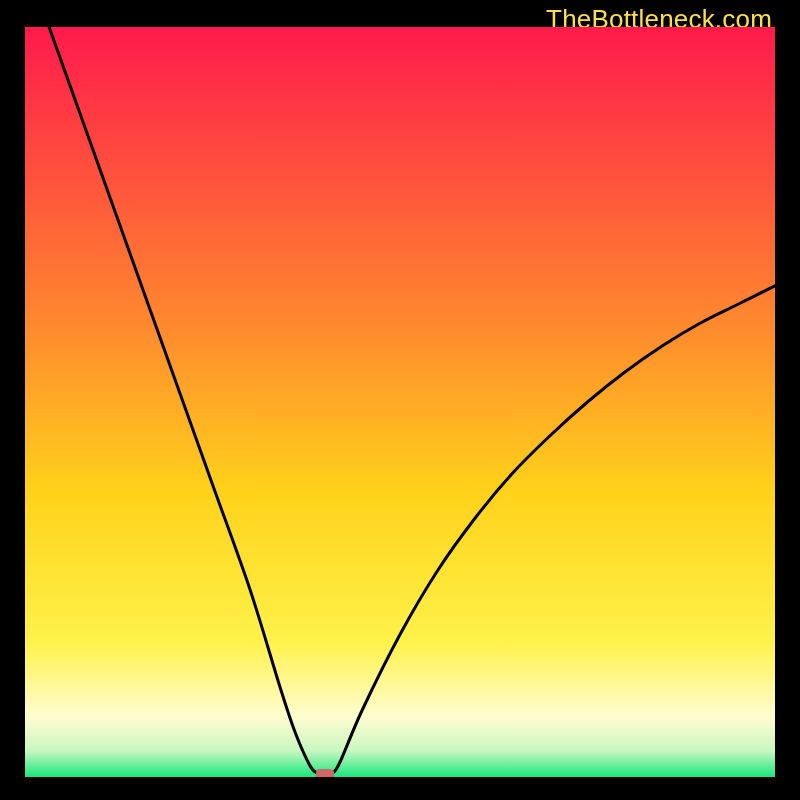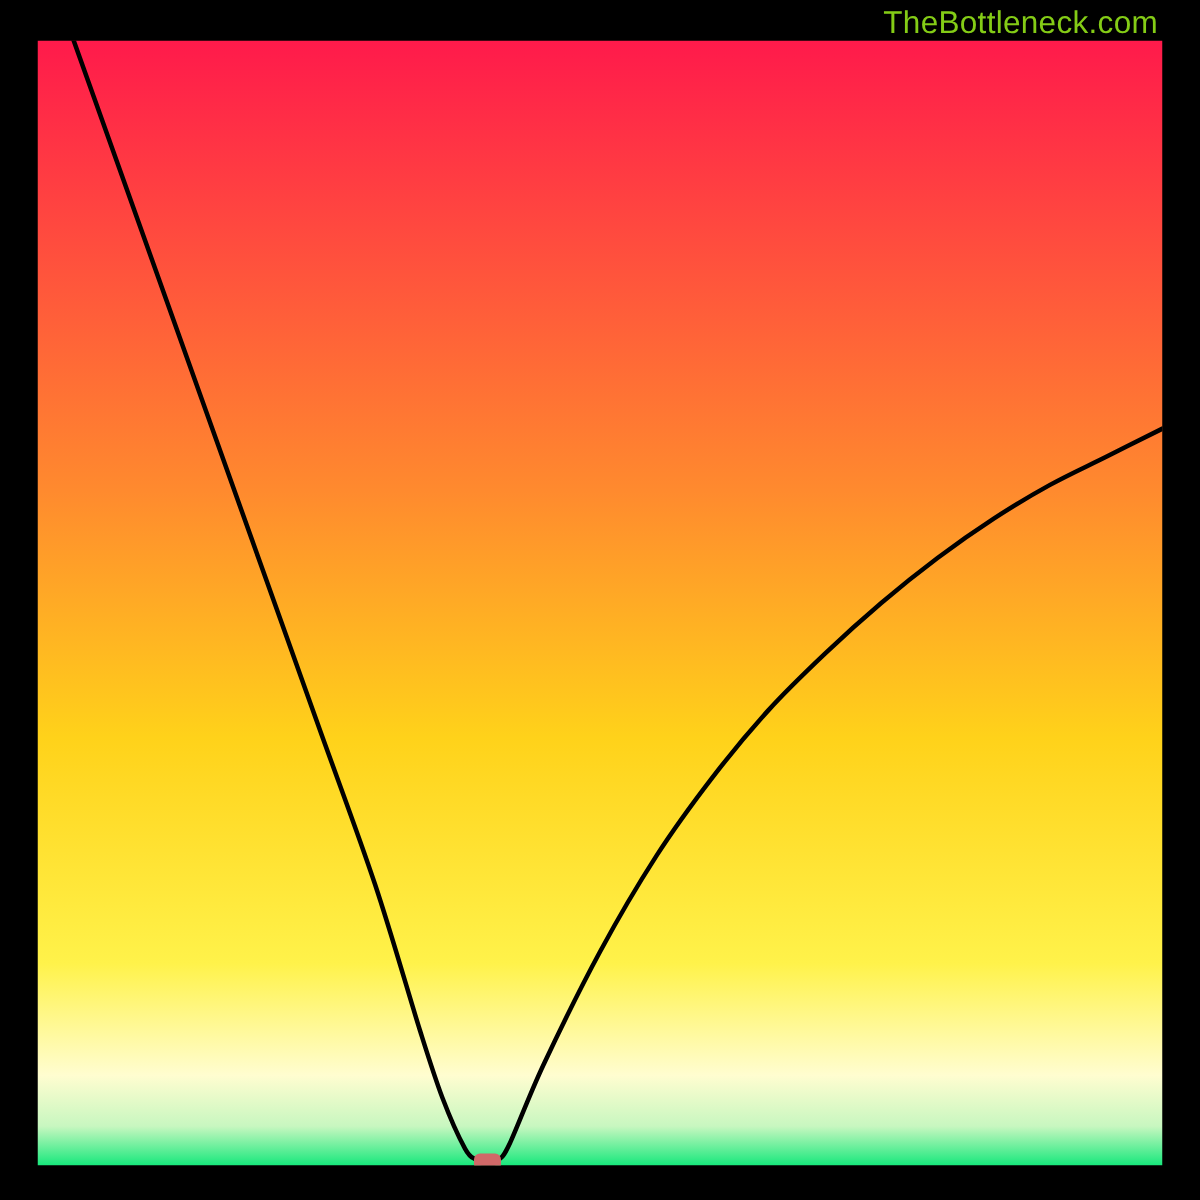--- a/index.html
+++ b/index.html
@@ -23,22 +23,22 @@
     position: absolute;
     left: 0;
     top: 0;
     width: 750px;
     height: 750px;
   }
   .attribution {
     position: absolute;
     top: 4px;
     right: 28px;
-    color: #84cc16;
-    font-size: 21px;
+    color: #fde047;
+    font-size: 26px;
     font-weight: 500;
     letter-spacing: 0.2px;
   }
 </style>
 </head>
 <body>
 
 <div class="attribution">TheBottleneck.com</div>
 
 <div class="frame">

